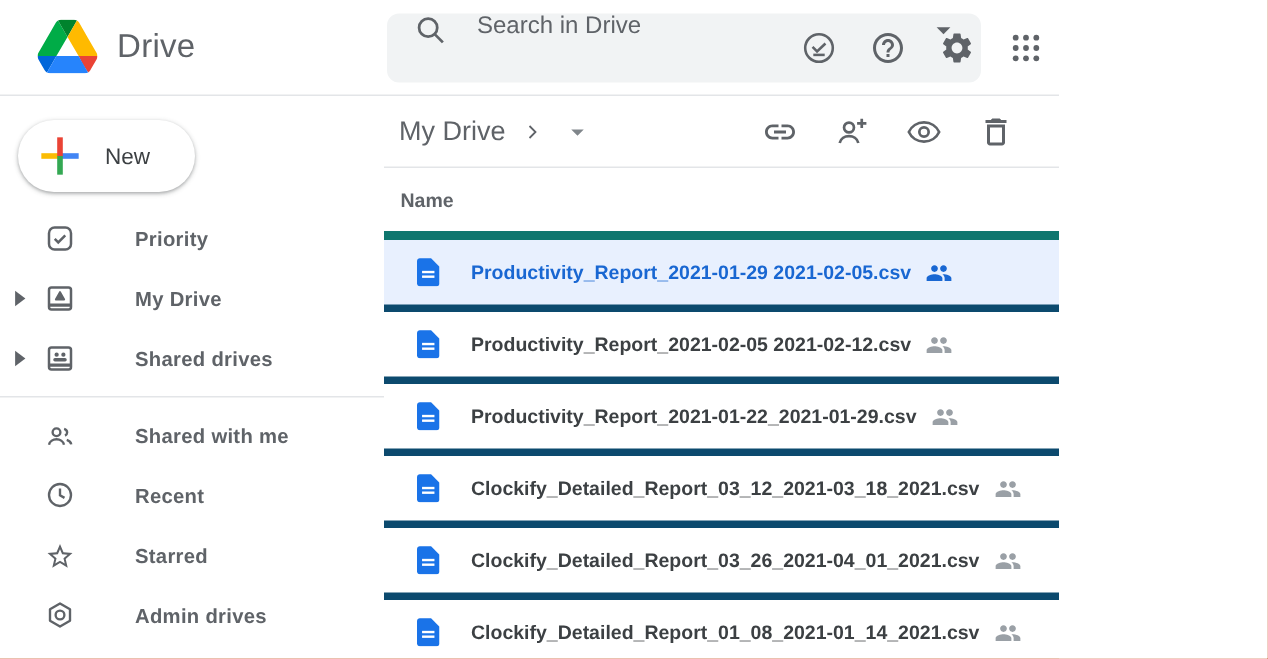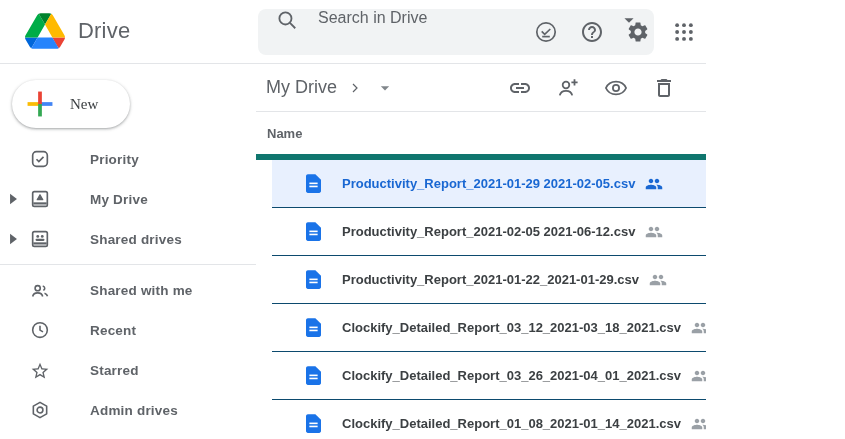--- a/index.html
+++ b/index.html
@@ -18,42 +18,42 @@
   .search-ph { margin-left:20px; font-size:16px; color:#5f6368; }
   .search-dd { margin-left:auto; margin-right:14px; display:flex; color:#5f6368; cursor:pointer; }
   .top-icons { position:absolute; right:10px; top:0; height:64px; display:flex; align-items:center; gap:22px; }
   .icon-btn { width:24px; height:24px; border:none; background:none; padding:0; color:#5f6368;
     display:flex; align-items:center; justify-content:center; cursor:pointer; }
 
   
   .sidebar { position:absolute; top:64px; left:0; width:256px; bottom:0; background:#fff; }
   .new-btn { margin:16px 0 11px 12px; height:48px; min-width:118px; border:none; border-radius:24px;
     background:#fff; display:inline-flex; align-items:center; gap:16px; padding:0 22px 0 14px;
-    font-family:Liberation Serif, serif; font-size:15px; color:#3c4043; cursor:pointer;
+    font-family:Liberation Sans, sans-serif; font-size:15px; color:#3c4043; cursor:pointer;
     box-shadow:0 1px 2px 0 rgba(60,64,67,.3), 0 1px 3px 1px rgba(60,64,67,.15); }
   .side-item { height:40px; display:flex; align-items:center; padding-left:9px; cursor:pointer; }
   .side-arrow { width:13px; display:flex; color:#5f6368; }
   .side-ic { width:20px; height:20px; margin-left:8px; display:flex; color:#5f6368; }
   .side-label { margin-left:20px; font-size:13.5px; font-weight:bold; letter-spacing:.2px; color:#5f6368;padding-left:20px; }
   .side-divider { height:1px; background:#e3e5e8; margin:5px 0; }
 
   
   .content { position:absolute; left:256px; top:64px; right:0; bottom:0; overflow:hidden; background:#fff; }
   .toolbar { height:48px; display:flex; align-items:center; padding:0 30px 0 10px;
     border-bottom:1px solid #e3e5e8; }
   .breadcrumb { display:flex; align-items:center; gap:10px; font-size:18px; color:#5f6368; }
   .bc-link { cursor:pointer; }
   .bc-chev { display:flex; color:#5f6368; }
   .bc-current { color:#3c4043; cursor:pointer; }
   .bc-dd { display:flex; color:#80868b; margin-left:2px; cursor:pointer; }
   .actions { margin-left:auto; display:flex; align-items:center; gap:24px; }
   .list-header { height:48px; display:flex; align-items:center; padding-left:11px;
     font-size:13px; font-weight:bold; color:#5f6368; border-bottom:6px solid #0f766e; cursor:pointer; }
-  .file-row { height:48px; display:flex; align-items:center; padding-left:34px;
-    border-bottom:1px solid #0c4a6e; cursor:pointer;margin-left:16px; }
+  .file-row { height:48px; display:flex; align-items:center; padding-left:22px;
+    border-bottom:5px solid #0c4a6e; cursor:pointer; }
   .file-row.selected { background:var(--sel-bg,#e8f0fe); }
   .file-ic { width:15px; height:19px; display:flex; color:var(--file-blue,#1a73e8); flex:none; }
   .file-name { margin-left:21px; font-size:13px; font-weight:bold; color:#3c4043; white-space:nowrap; }
   .file-row.selected .file-name { color:var(--sel-text,#1967d2); }
   .shared-ic { margin-left:10px; display:flex; color:#9aa0a6; }
   .file-row.selected .shared-ic { color:var(--sel-text,#1967d2); }
   svg { display:block; }
 </style>
 </head>
 <body>
@@ -285,21 +285,21 @@
           </span>
   </div>
         <div class="file-row">
     <span class="file-ic">
             <svg width="15" height="19" viewBox="0 0 16 20" fill="currentColor">
               <path d="M10 0H2C.9 0 0 .9 0 2v16c0 1.1.9 2 2 2h12c1.1 0 2-.9 2-2V6l-6-6z"></path>
               <rect x="3.6" y="9" width="8.8" height="1.7" fill="#fff"></rect>
               <rect x="3.6" y="12.3" width="8.8" height="1.7" fill="#fff"></rect>
             </svg>
           </span>
-    <span class="file-name">Productivity_Report_2021-02-05 2021-06-12.csv</span>
+    <span class="file-name">Productivity_Report_2021-02-05 2021-02-12.csv</span>
     <span class="shared-ic">
             <svg width="18" height="18" viewBox="0 0 24 24" fill="currentColor">
               <path d="M16 11c1.66 0 2.99-1.34 2.99-3S17.66 5 16 5c-1.66 0-3 1.34-3 3s1.34 3 3 3zm-8 0c1.66 0 2.99-1.34 2.99-3S9.66 5 8 5C6.34 5 5 6.34 5 8s1.34 3 3 3zm0 2c-2.33 0-7 1.17-7 3.5V19h14v-2.5c0-2.33-4.67-3.5-7-3.5zm8 0c-.29 0-.62.02-.97.05 1.16.84 1.97 1.97 1.97 3.45V19h6v-2.5c0-2.33-4.67-3.5-7-3.5z"></path>
             </svg>
           </span>
   </div>
         <div class="file-row">
     <span class="file-ic">
             <svg width="15" height="19" viewBox="0 0 16 20" fill="currentColor">
               <path d="M10 0H2C.9 0 0 .9 0 2v16c0 1.1.9 2 2 2h12c1.1 0 2-.9 2-2V6l-6-6z"></path>

